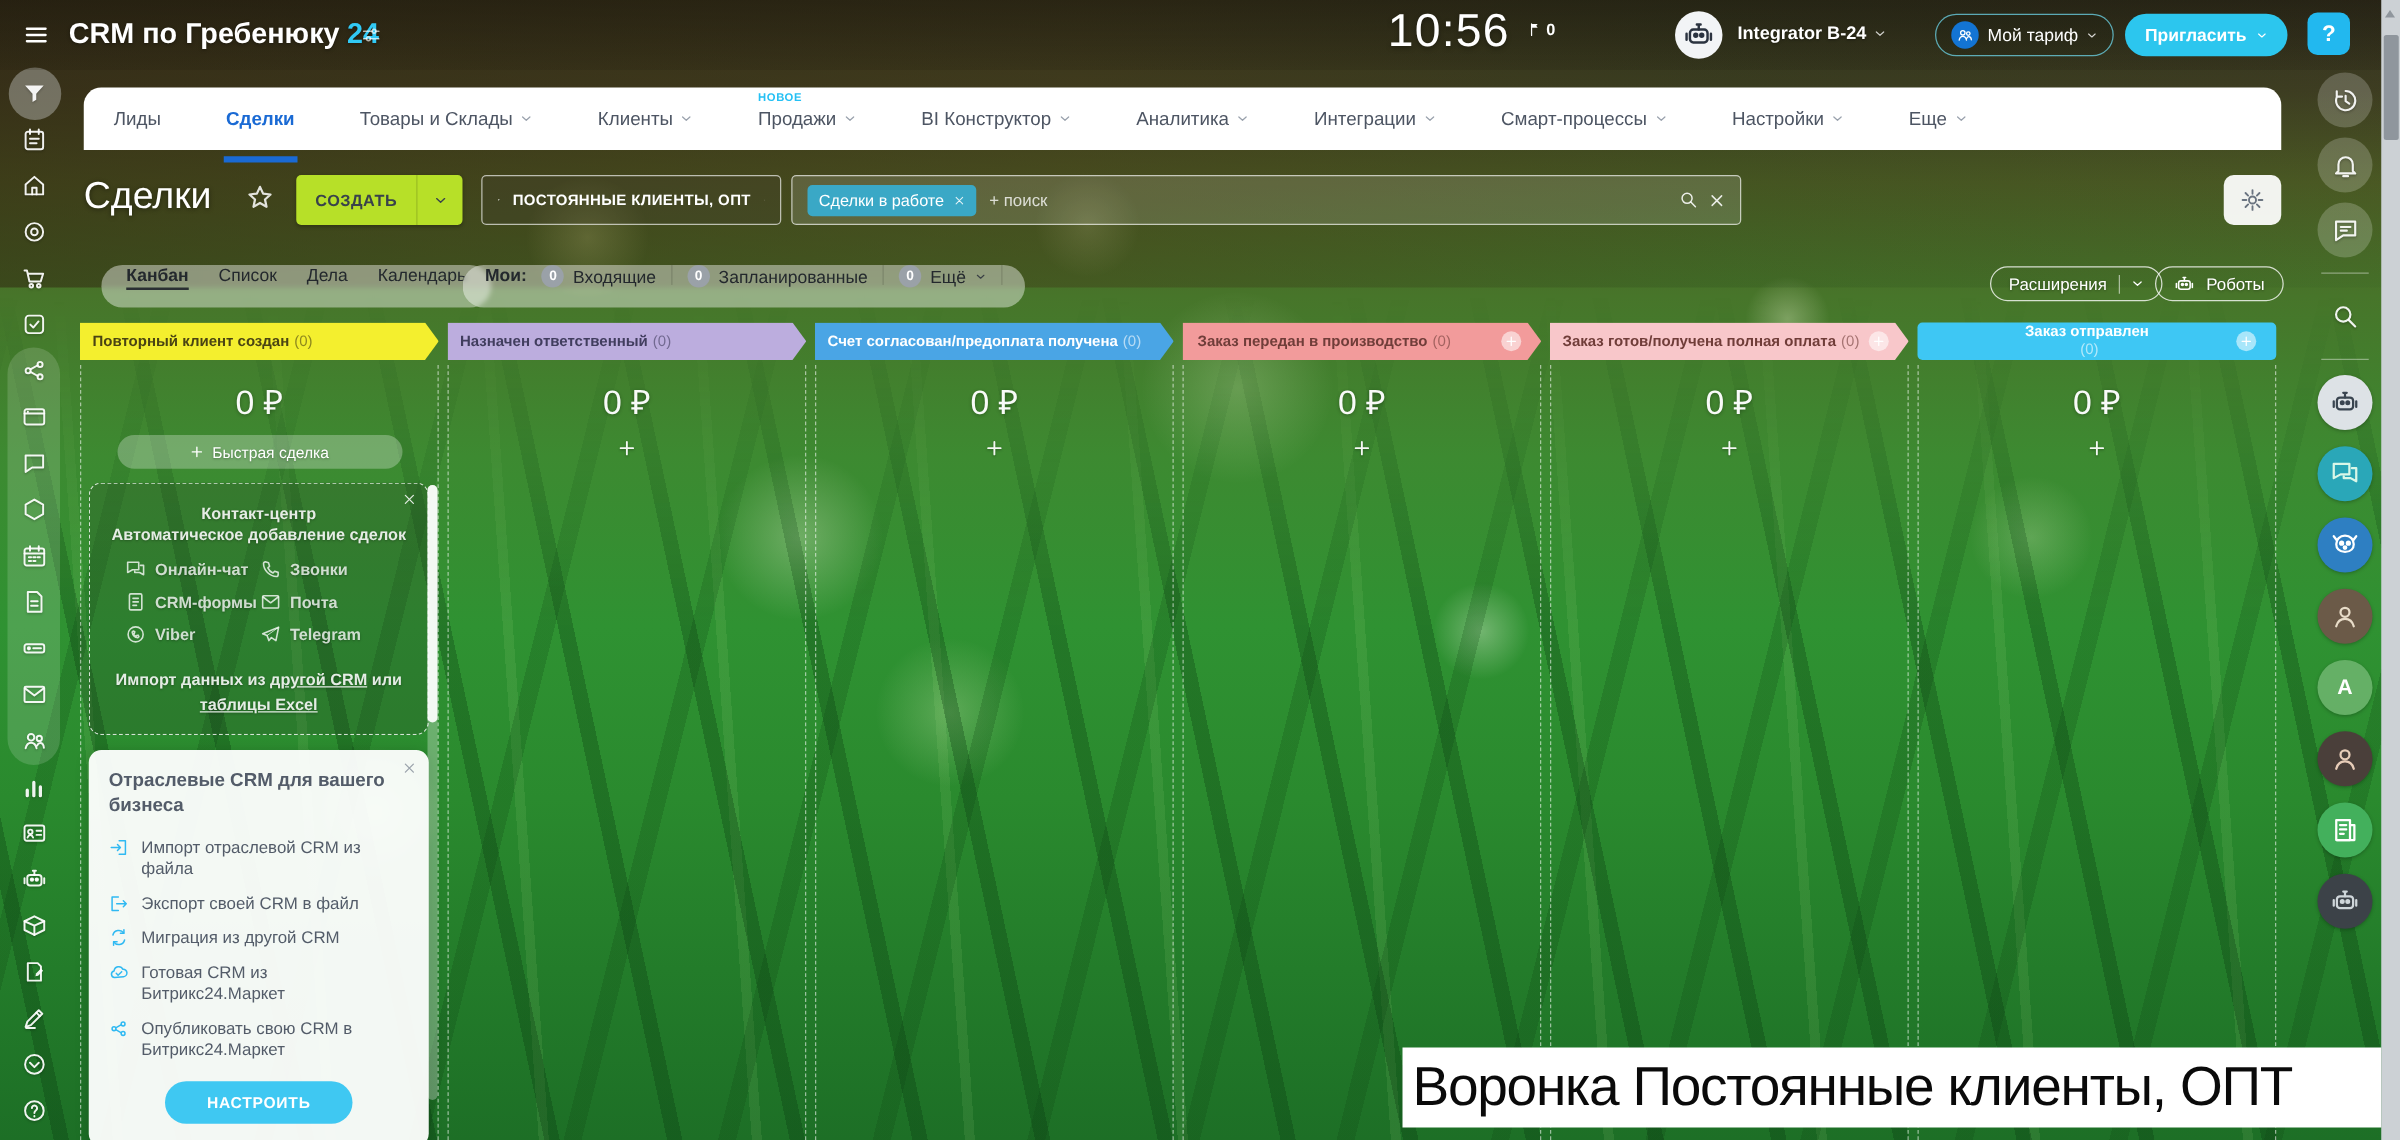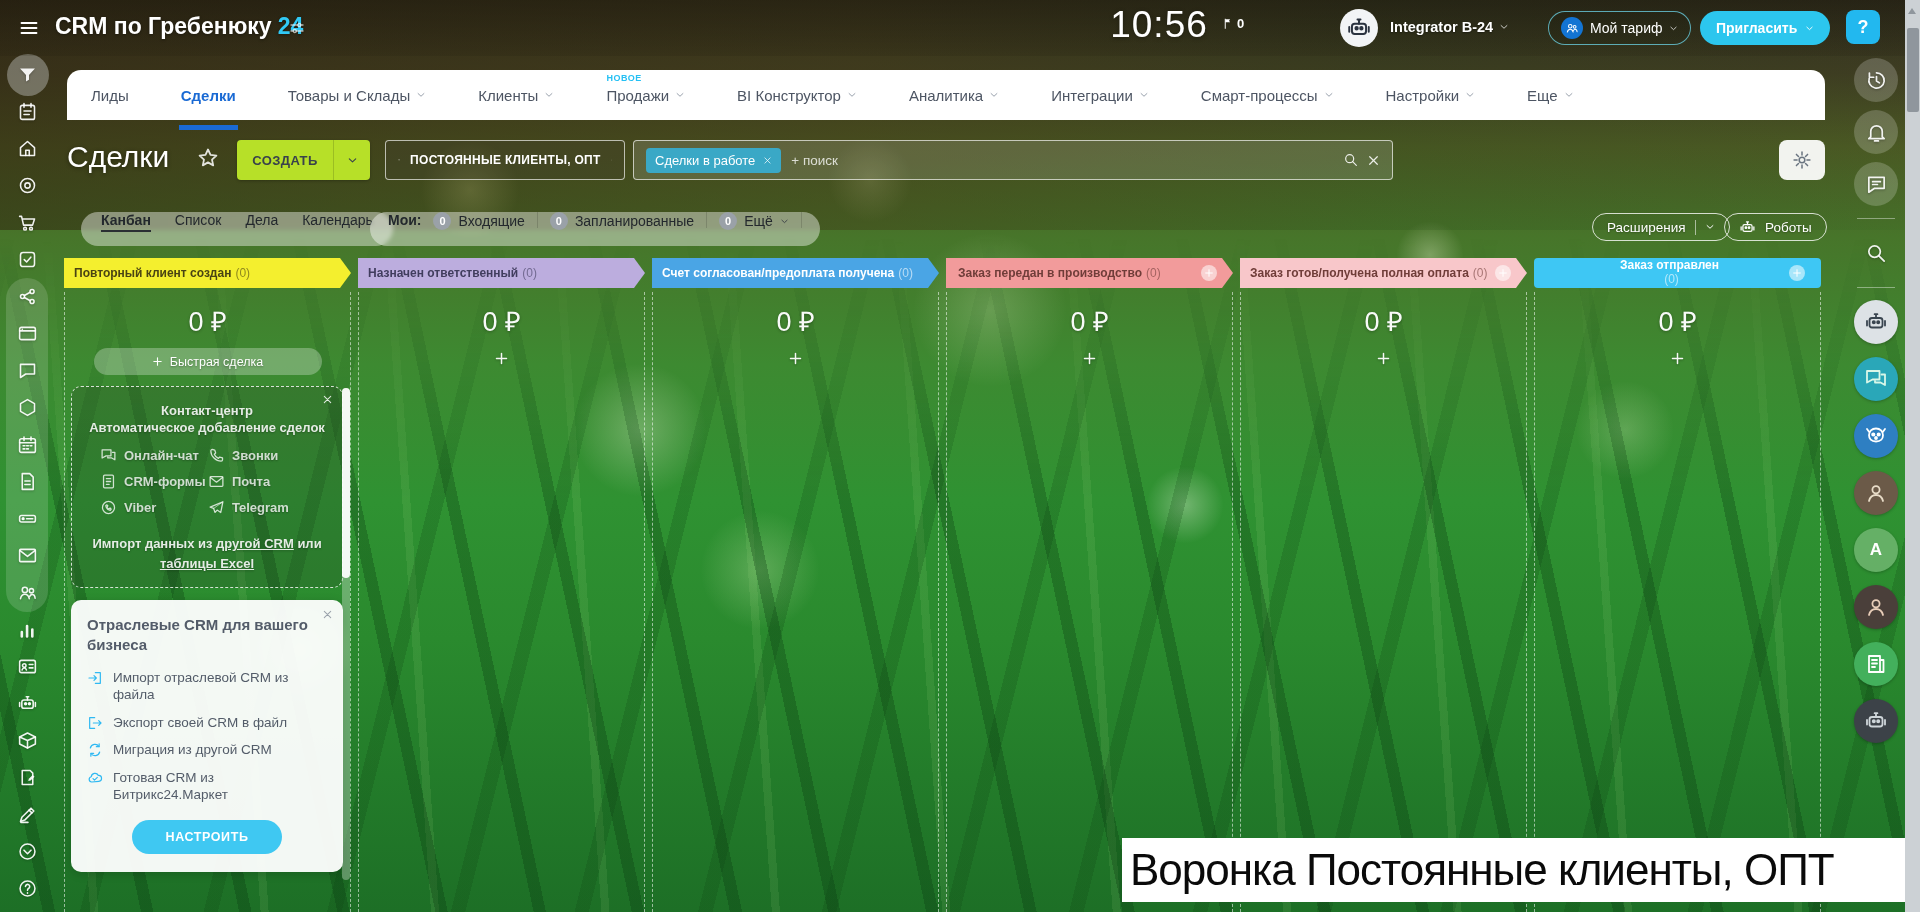--- a/index.html
+++ b/index.html
@@ -954,20 +954,31 @@
         <div class="ind-item">
           <span class="icon">
             <svg viewBox="0 0 24 24" fill="none" stroke="currentColor" stroke-width="1.8" stroke-linecap="round" stroke-linejoin="round">
               <path d="M7 18a4 4 0 01-.6-7.9A5.6 5.6 0 0117 8.2 4.4 4.4 0 0117.8 17z"></path>
               <path d="M9 13l2.2 2.2L15.5 11"></path>
             </svg>
           </span>
           <span>Готовая CRM из Битрикс24.Маркет</span>
         </div>
 
+        <div class="ind-item">
+          <span class="icon">
+            <svg viewBox="0 0 24 24" fill="none" stroke="currentColor" stroke-width="1.8" stroke-linecap="round" stroke-linejoin="round">
+              <circle cx="6.3" cy="12" r="2.3"></circle>
+              <circle cx="17.2" cy="6.3" r="2.3"></circle>
+              <circle cx="17.2" cy="17.7" r="2.3"></circle>
+              <path d="M8.4 10.9l6.7-3.8M8.4 13.1l6.7 3.8"></path>
+            </svg>
+          </span>
+          <span>Опубликовать свою CRM в Битрикс24.Маркет</span>
+        </div>
 
     </div>
     <button class="ind-btn">НАСТРОИТЬ</button>
   </div>
 
   <div class="rsb">
 
       <div class="rs-tool frosted">
         <span class="icon">
           <svg viewBox="0 0 24 24" fill="none" stroke="currentColor" stroke-width="1.8" stroke-linecap="round" stroke-linejoin="round">

